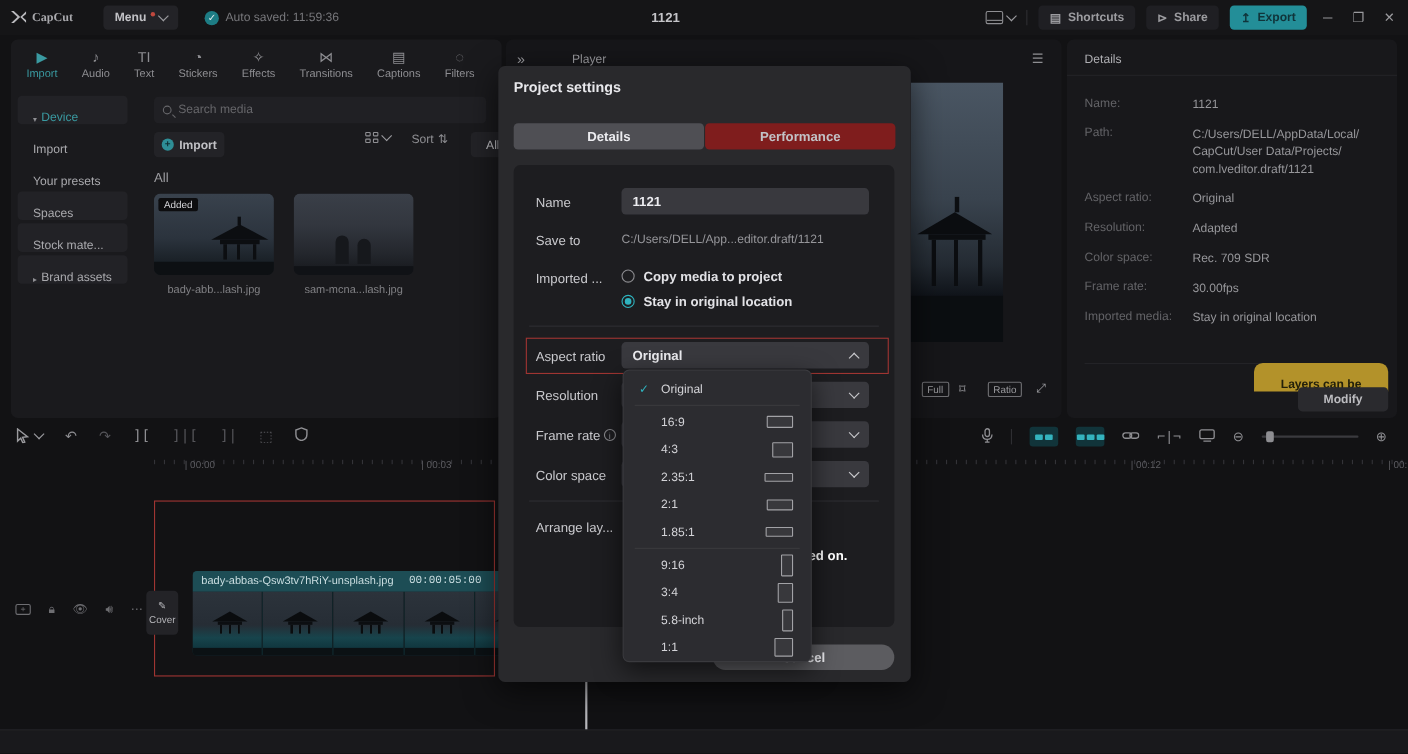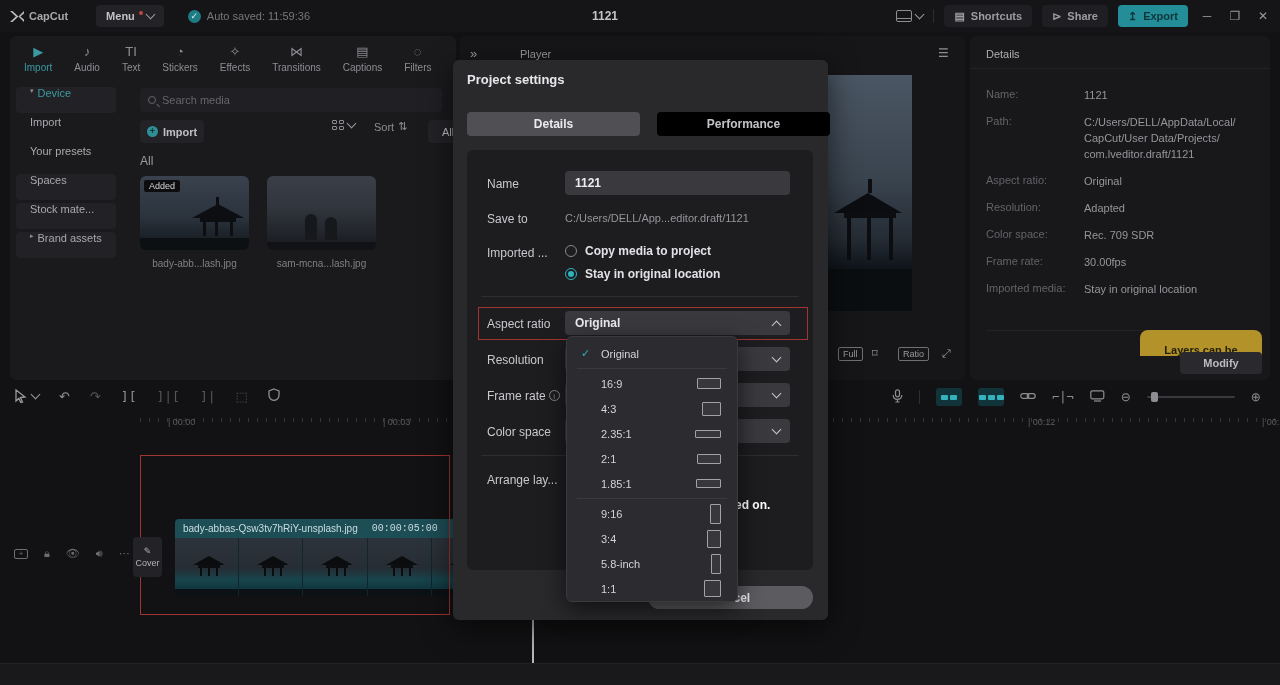--- a/index.html
+++ b/index.html
@@ -3,21 +3,21 @@
 <meta charset="utf-8">
 <style>
   * { margin:0; padding:0; box-sizing:border-box; }
   html,body { width:1280px; height:685px; background:#111113; overflow:hidden;
     font-family:"Liberation Sans", sans-serif; color:#c9c9cd; }
   .abs { position:absolute; }
   #stage { position:relative; width:1280px; height:685px; background:#121214; }
 
   
   #titlebar { left:0; top:0; width:1280px; height:32px; background:#151517; display:flex; align-items:center; }
-  .logo-wrap { display:flex; align-items:flex-end; gap:5px; padding-left:10px; }
+  .logo-wrap { display:flex; align-items:flex-start; gap:5px; padding-left:10px;font-family:Liberation Serif, serif; }
   .logo-mark { width:14px; height:11px; background:#b9b9bd;
     clip-path:polygon(0 0,42% 50%,0 100%,18% 100%,60% 50%,100% 100%,100% 78%,74% 50%,100% 22%,100% 0,60% 50%,18% 0); }
   .logo-text { font-size:11px; color:#a9a9ad; font-weight:bold; }
   .menu-btn { margin-left:28px; background:#232327; border-radius:4px; height:22px; padding:0 10px;
     display:flex; align-items:center; gap:4px; font-size:11px; color:#c2c2c6; font-weight:bold; }
   .menu-dot { width:4px; height:4px; border-radius:50%; background:#c0483e; margin-bottom:6px; }
   .chev { width:7px; height:7px; border-right:1.5px solid #9a9a9e; border-bottom:1.5px solid #9a9a9e; transform:rotate(45deg); margin-top:-3px; }
   .autosave { margin-left:24px; display:flex; align-items:center; gap:6px; font-size:11px; color:#77777b; }
   .check-circle { width:13px; height:13px; border-radius:50%; background:#1d7c84; color:#dfeff1; font-size:9px;
     display:flex; align-items:center; justify-content:center; }
@@ -36,21 +36,21 @@
   #left-block { left:10px; top:36px; width:446px; height:344px; background:#1a1a1d; border-radius:6px; }
   #ribbon { left:10px; top:36px; width:446px; height:44px; display:flex; align-items:center; padding-left:14px; gap:22px; }
   .tb-item { display:flex; flex-direction:column; align-items:center; gap:2px; }
   .tb-ico { font-size:13px; color:#8e8e92; height:16px; line-height:16px; }
   .tb-lbl { font-size:10px; color:#8e8e92; }
   .teal { color:#3a9aa1 !important; }
   #ribbon-expand { left:470px; top:46px; font-size:13px; color:#9a9a9e; letter-spacing:-2px; z-index:6; }
 
   
   #sidebar { left:10px; top:84px; width:112px; }
-  .sb-item { height:26px; margin:3px 6px; display:flex; align-items:flex-start; font-size:11px; color:#a9a9ad;
+  .sb-item { height:26px; margin:3px 6px; display:flex; align-items:flex-end; font-size:11px; color:#a9a9ad;
     padding-left:14px; border-radius:4px; gap:4px; }
   .sb-pill { background:#222226; }
   .sb-caret { font-size:7px; color:#8e8e92; }
 
   
   #media { left:128px; top:84px; width:328px; height:296px; overflow:hidden; }
   #search-bar { position:absolute; left:12px; top:4px; width:302px; height:24px; background:#202024; border-radius:4px;
     display:flex; align-items:center; gap:6px; padding-left:8px; font-size:11px; color:#66666a; }
   .search-glass { width:8px; height:8px; border:1.4px solid #66666a; border-radius:50%; position:relative; }
   .search-glass:after { content:""; position:absolute; width:4px; height:1.4px; background:#66666a; transform:rotate(45deg); left:7px; top:8px; }
@@ -140,21 +140,21 @@
   .seg .ground { height:7px; background:#0b1114; }
   #bottom-strip { left:0; top:663px; width:1280px; height:22px; background:#19191c; border-top:1px solid #232327; }
 
   
   #dialog { left:453px; top:60px; width:375px; height:560px; background:#29292c; border-radius:6px; z-index:10;
     box-shadow:0 8px 30px rgba(0,0,0,.6); }
   #dlg-title { left:467px; top:72px; font-size:13px; font-weight:bold; color:#e8e8ec; z-index:11; }
   .tab { position:absolute; top:112px; width:173px; height:24px; border-radius:4px; font-size:12px; font-weight:bold;
     display:flex; align-items:center; justify-content:center; z-index:11; }
   #tab-details { left:467px; background:#4f4f54; color:#ececf0; }
-  #tab-performance { left:641px; background:#000000; color:#c2c2c6;margin-left:16px; }
+  #tab-performance { left:641px; background:#7f1d1d; color:#c2c2c6; }
   #dlg-card { left:467px; top:150px; width:346px; height:420px; background:#1d1d20; border-radius:6px; z-index:11; }
   .f-label { position:absolute; left:487px; font-size:12px; color:#c9c9cd; z-index:12; }
   .f-select { position:absolute; left:565px; width:225px; height:24px; background:#39393e; border-radius:4px; z-index:12;
     display:flex; align-items:center; padding:0 10px; font-size:12px; font-weight:bold; color:#ececf0; justify-content:space-between; }
   .sel-chev { width:7px; height:7px; border-right:1.6px solid #c9c9cd; border-bottom:1.6px solid #c9c9cd; }
   .chev-up { transform:rotate(-135deg); margin-top:4px; }
   .chev-dn { transform:rotate(45deg); margin-top:-3px; }
   #saveto-val { position:absolute; left:565px; top:212px; font-size:11px; color:#96969a; z-index:12; }
   .radio-row { position:absolute; left:565px; display:flex; align-items:center; gap:8px; z-index:12;
     font-size:12px; font-weight:bold; color:#e2e2e6; }

